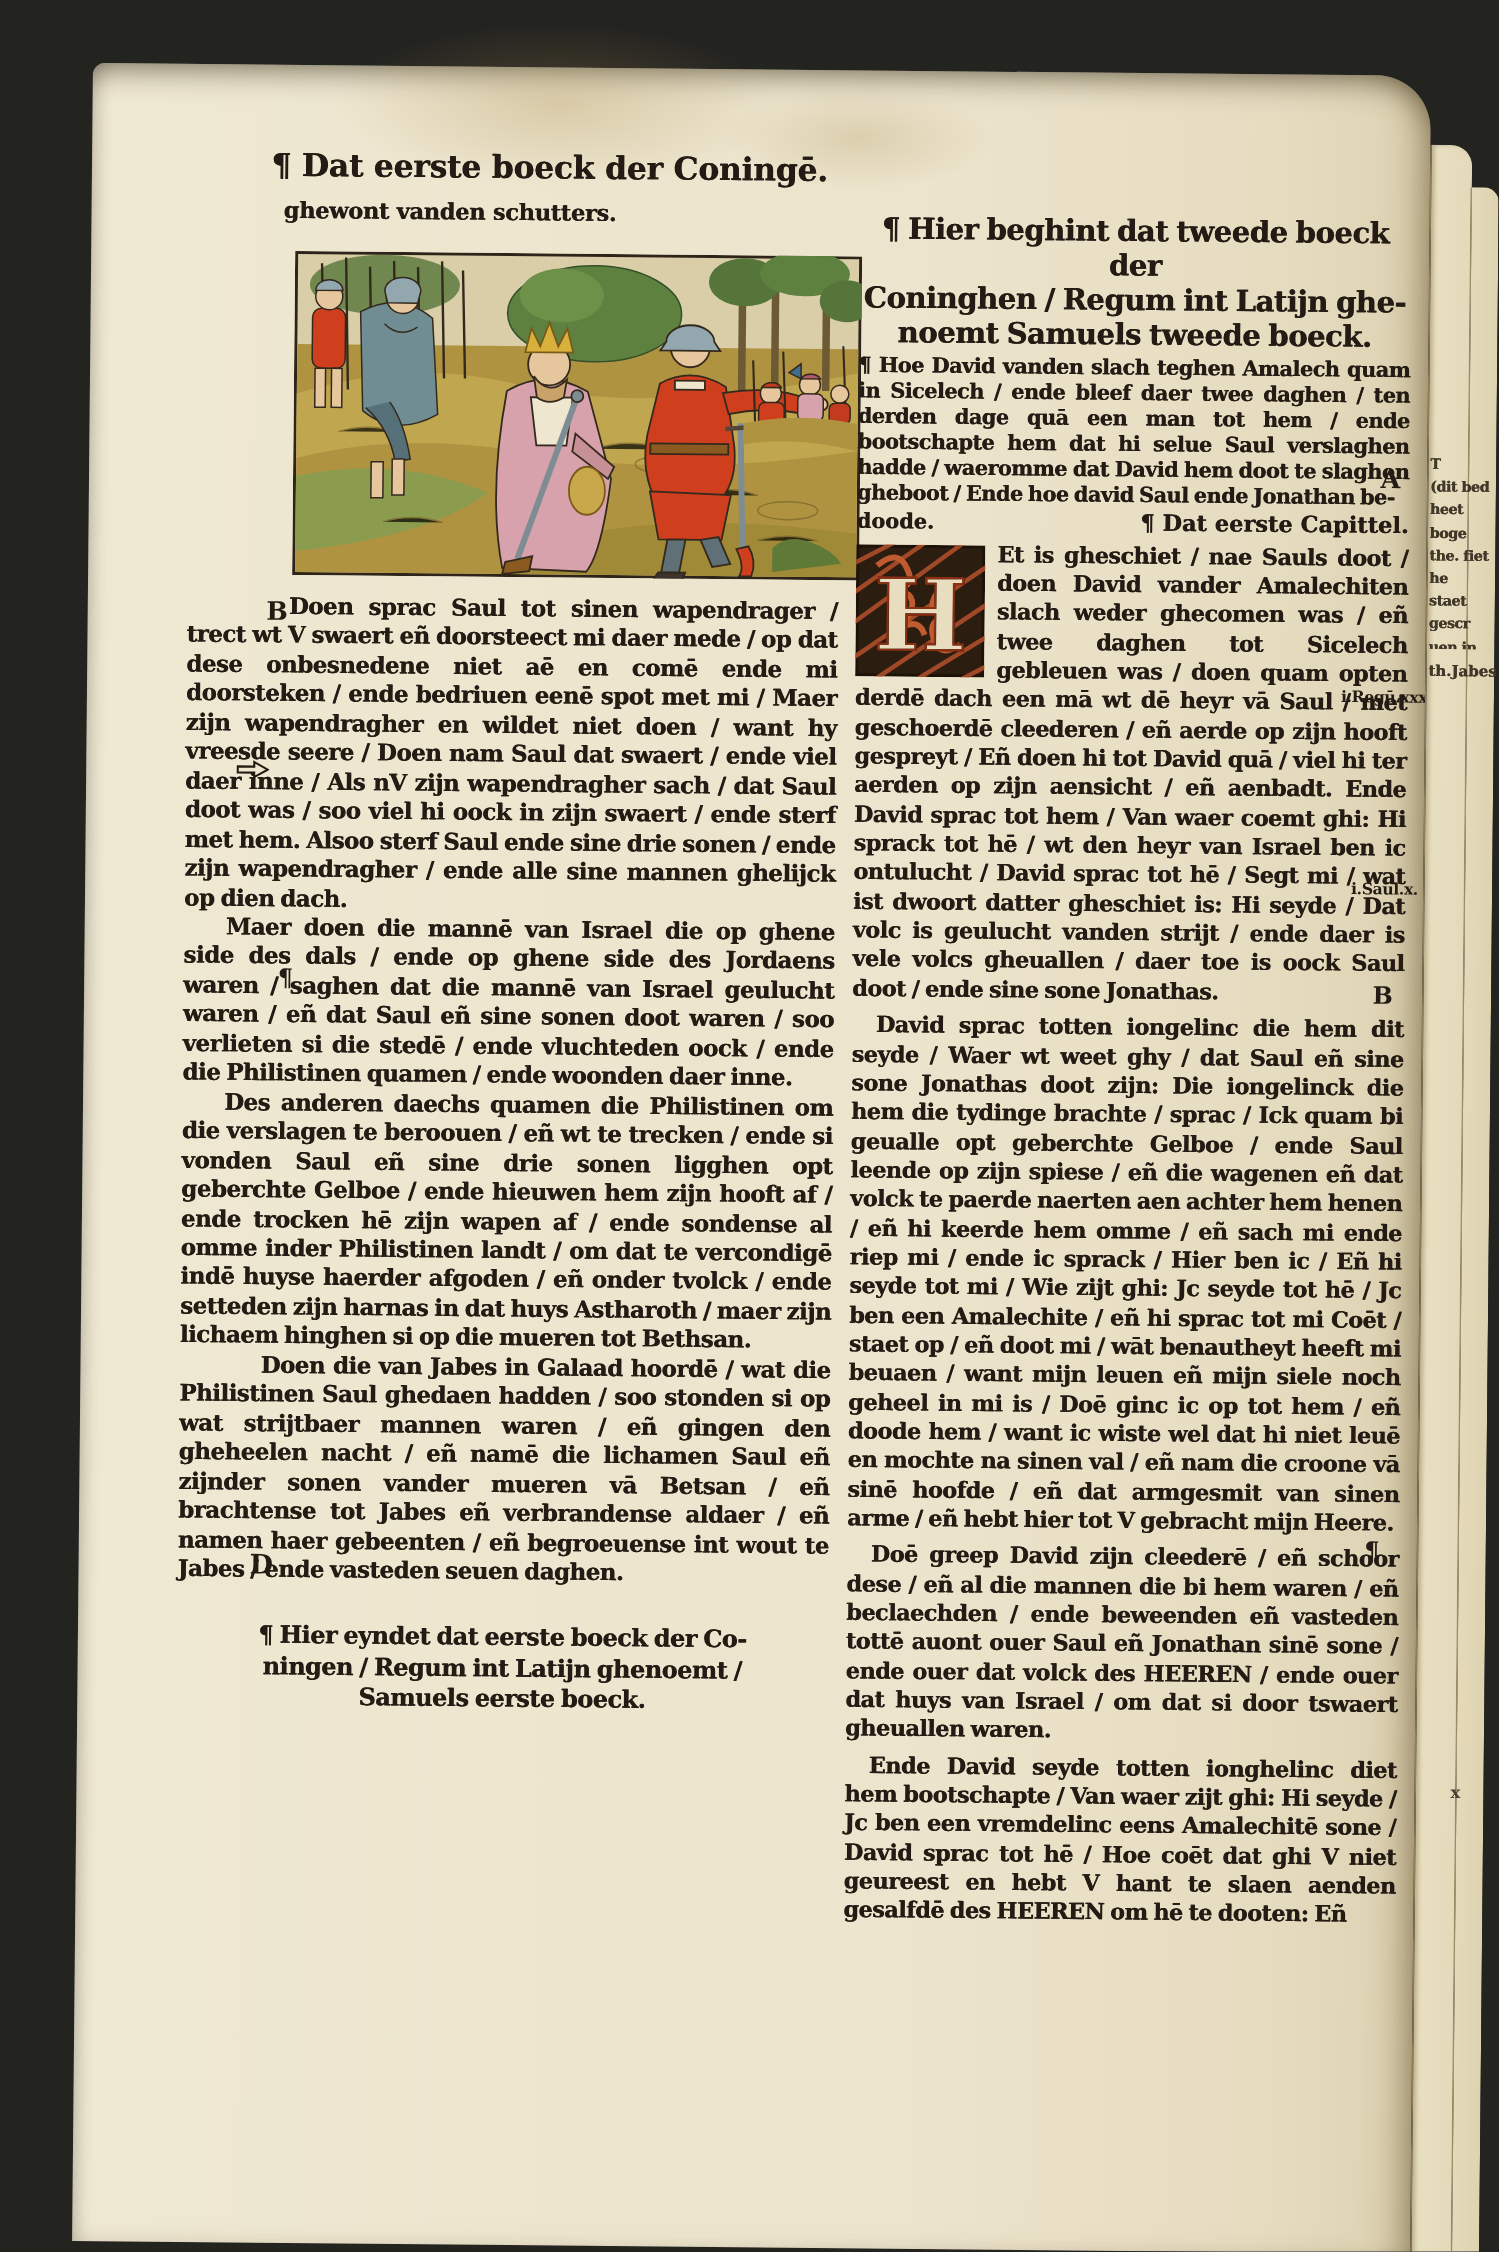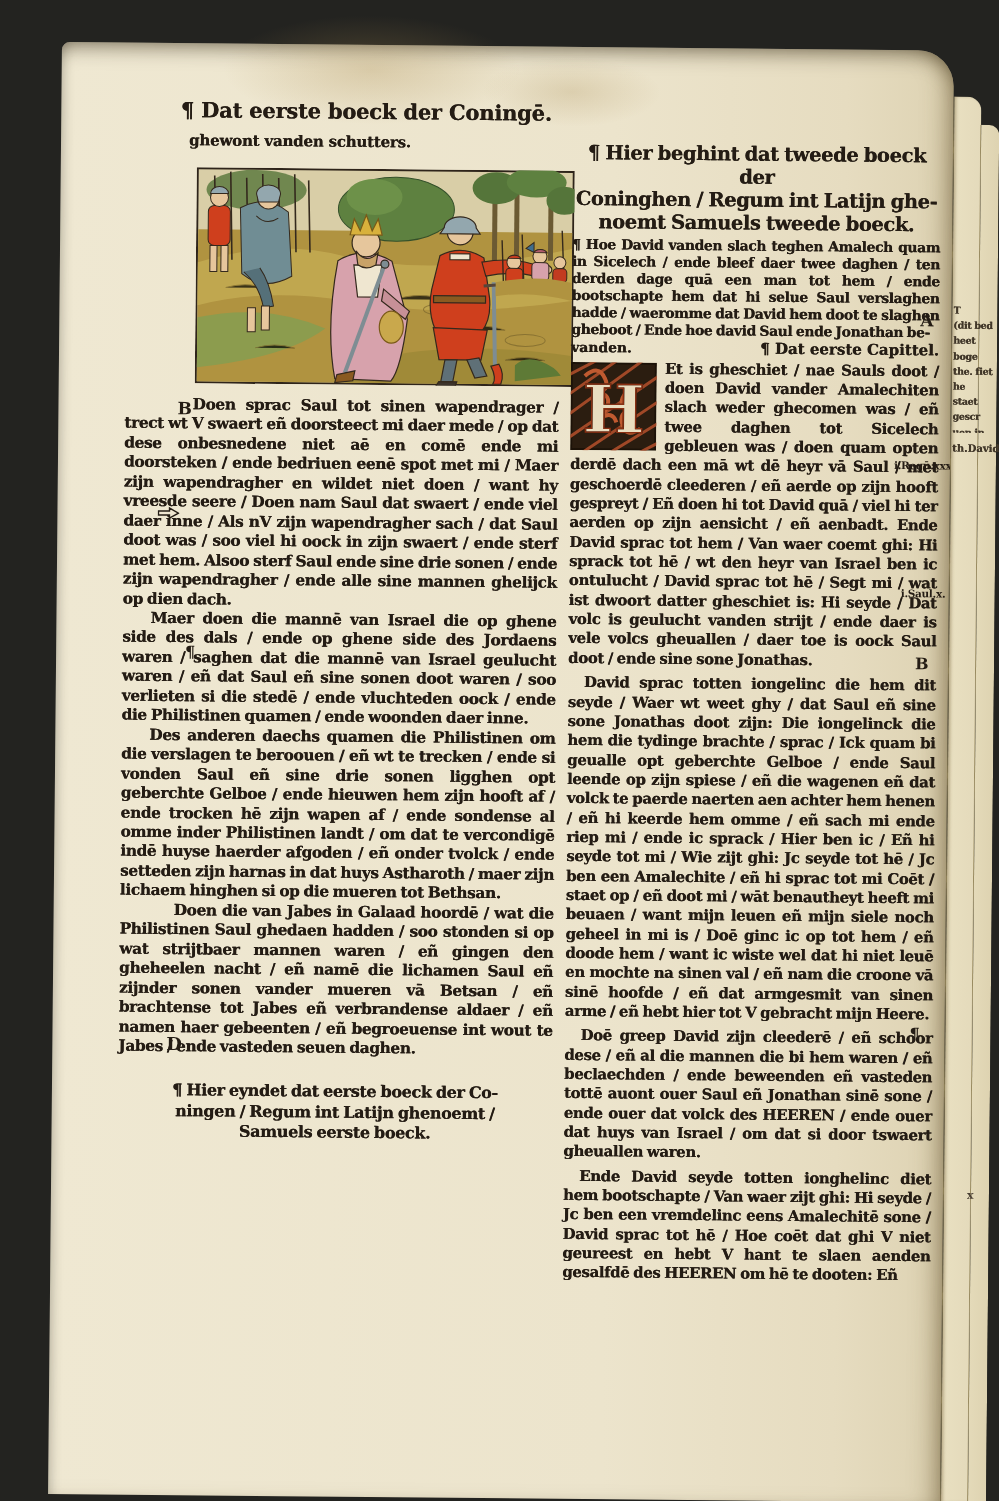--- a/index.html
+++ b/index.html
@@ -187,21 +187,21 @@
 ningen / Regum int Latijn ghenoemt /
 Samuels eerste boeck.</p>
     </div>
 
     <div id="rcol" class="col bl">
       <p id="rheading">¶ Hier beghint dat tweede boeck der
 Coninghen / Regum int Latijn ghe-
 noemt Samuels tweede boeck.</p>
       <p id="rargument">¶ Hoe David vanden slach teghen Amalech quam in Sicelech / ende bleef daer twee daghen / ten derden dage quā een man tot hem / ende bootschapte hem dat hi selue Saul verslaghen hadde / waeromme dat David hem doot te slaghen gheboot / Ende hoe david Saul ende Jonathan be-</p>
       <div id="rarg-last">
-        <span>vanden.</span>
+        <span>doode.</span>
         <span id="chapter">¶ Dat eerste Capittel.</span>
       </div>
       <p class="rp rp1">
         <svg id="initialH" viewBox="0 0 86 88">
           <rect x="1" y="1" width="84" height="86" fill="#2b1d10" stroke="#1c1208" stroke-width="2"></rect>
           <g stroke="#b5512c" stroke-width="3" opacity=".85">
             <path d="M-4 14 L30 -4 M-4 34 L52 -6 M-4 54 L80 -8 M-2 76 L90 12 M10 92 L92 36 M34 94 L92 58 M58 96 L92 78"></path>
           </g>
           <path d="M14 14 q14 -12 20 2 q6 12 -8 14 q16 2 10 16 l-6 10 q12 -8 16 4" fill="none" stroke="#c05a30" stroke-width="4"></path>
           <path d="M70 66 q-14 10 -18 -4 q-4 -12 8 -14 q-14 -4 -6 -16" fill="none" stroke="#c05a30" stroke-width="4"></path>
@@ -229,15 +229,15 @@
   <div id="edge1"></div>
   <div id="edge2"></div>
   <div id="edge-text" class="bl">T
 (dit bed
 heet boge
 the. fiet he
 staet gescr
 uen in da
 boec der t
 delijchen</div>
-  <div id="edge-gath" class="bl">th.David</div>
+  <div id="edge-gath" class="bl">th.Jabes</div>
   <div id="edge-mark">x</div>
 </div>
 
 </body></html>

